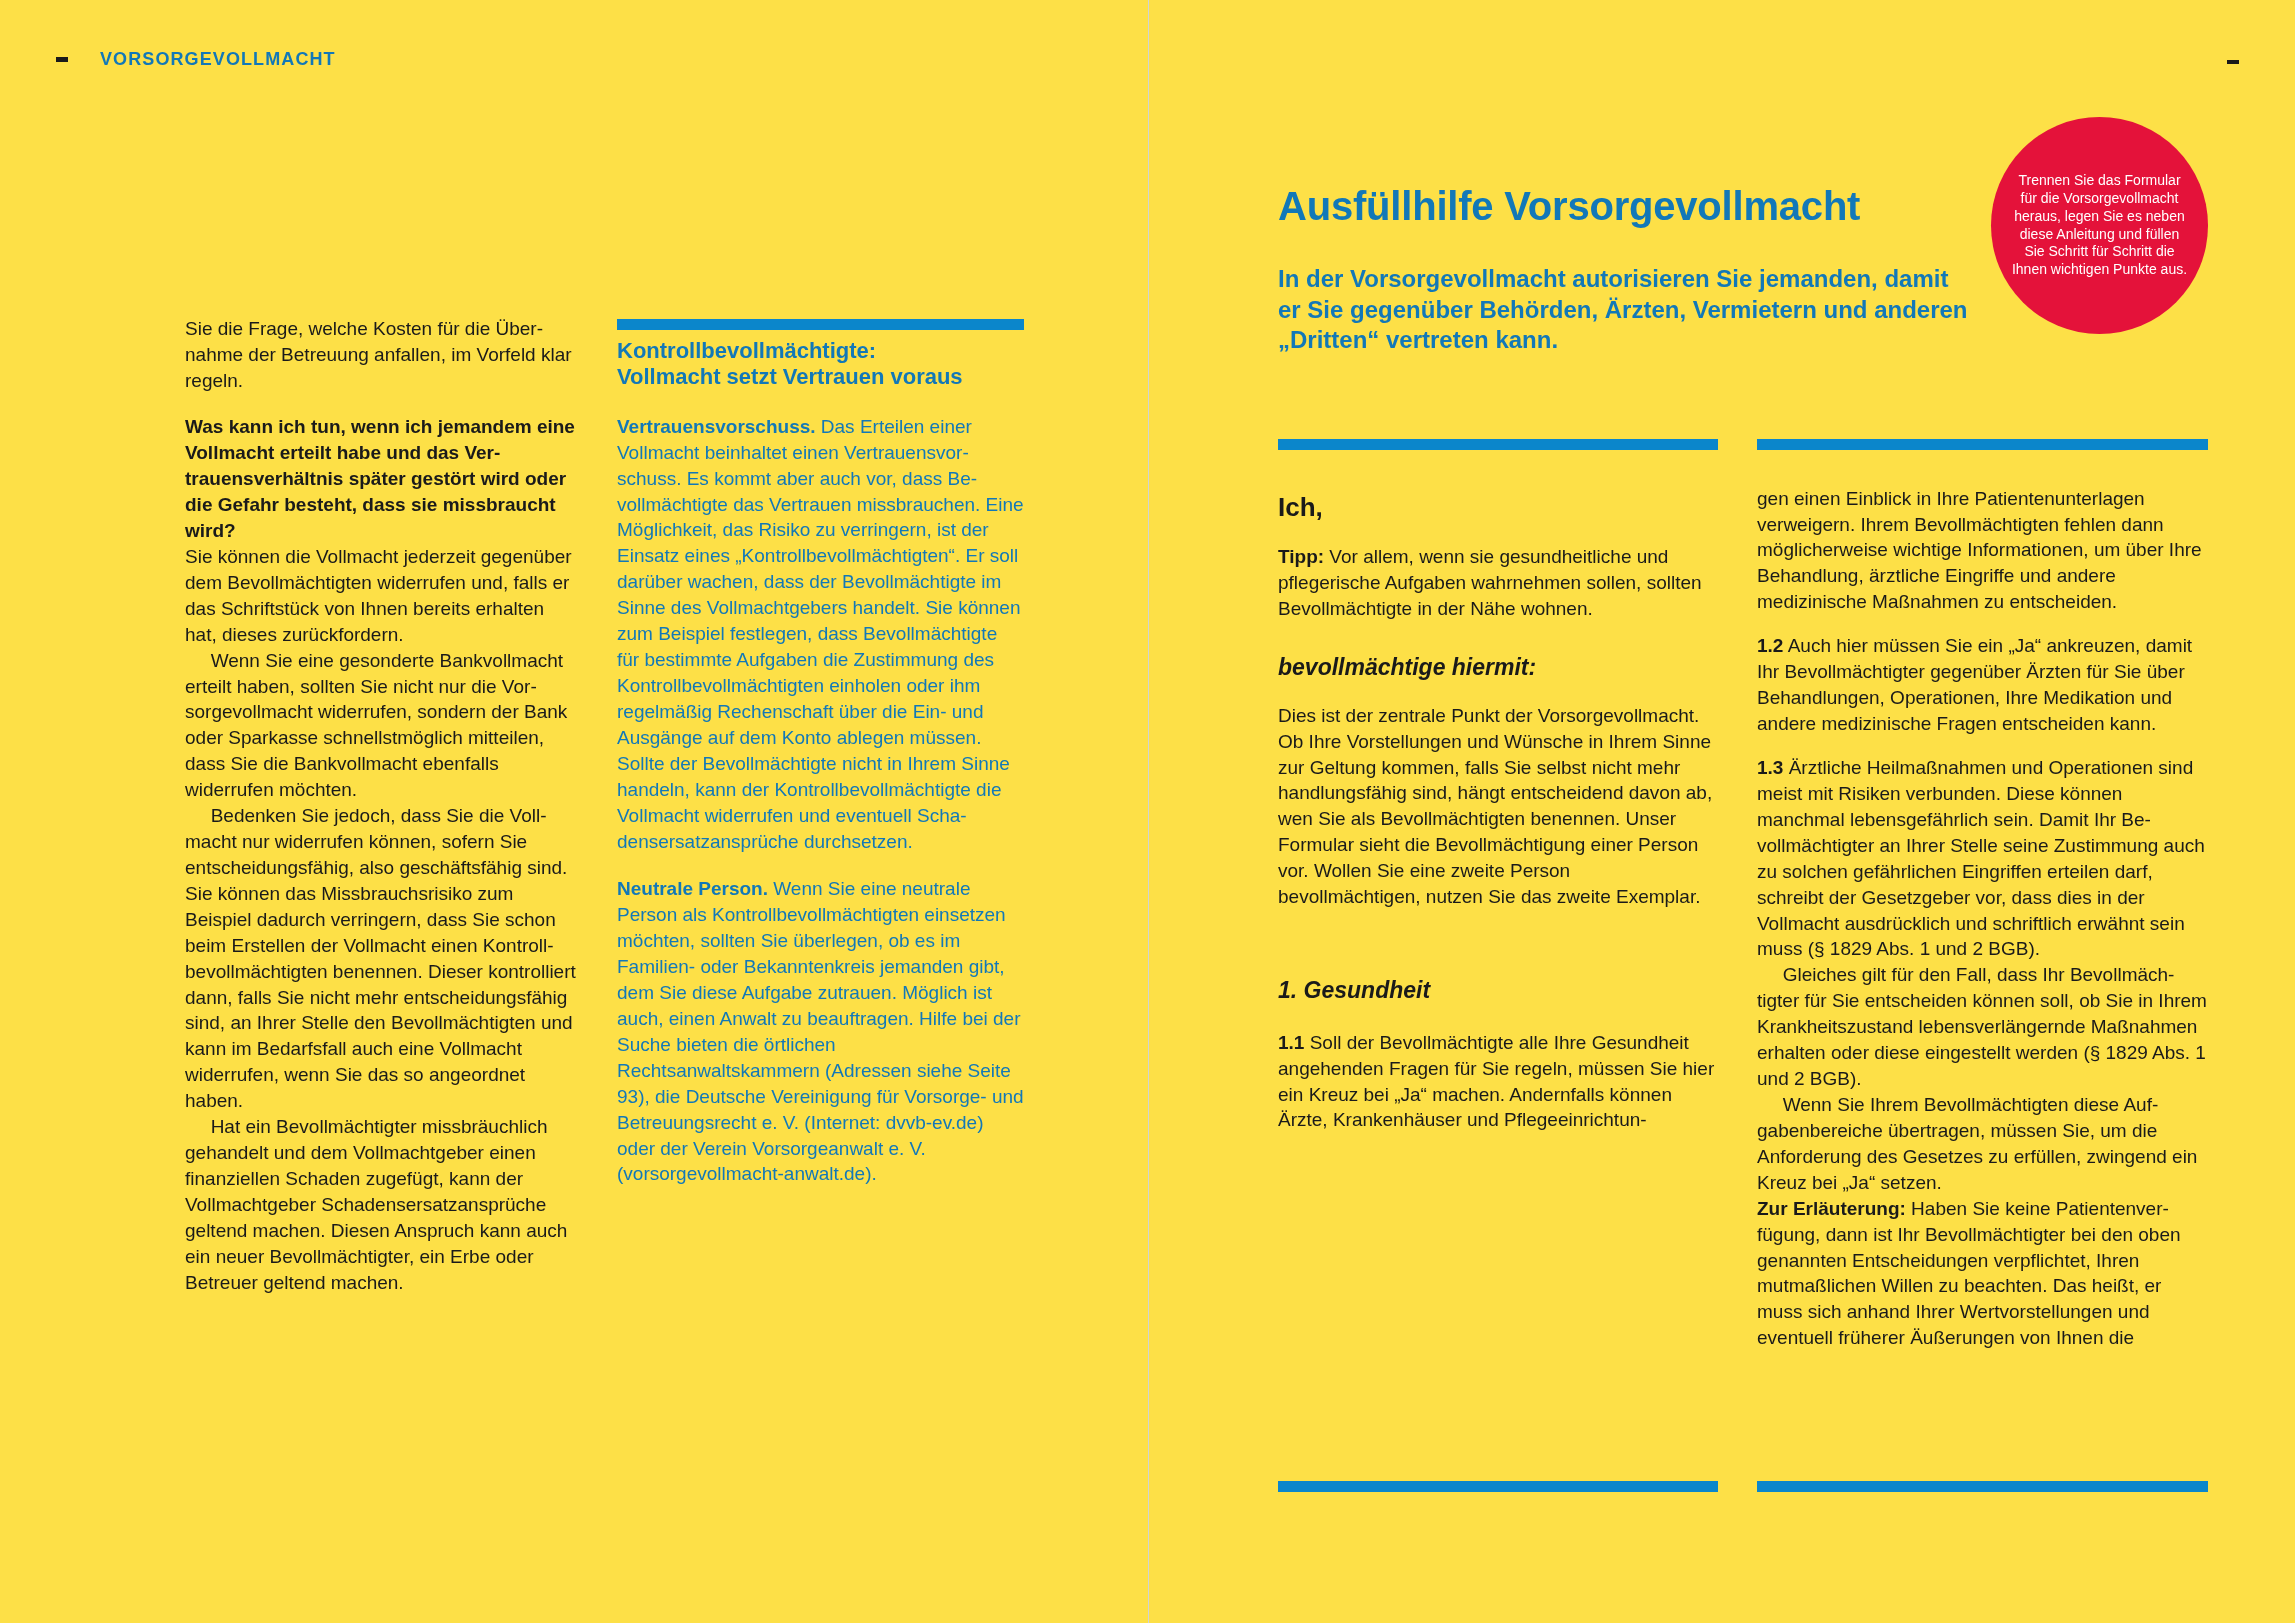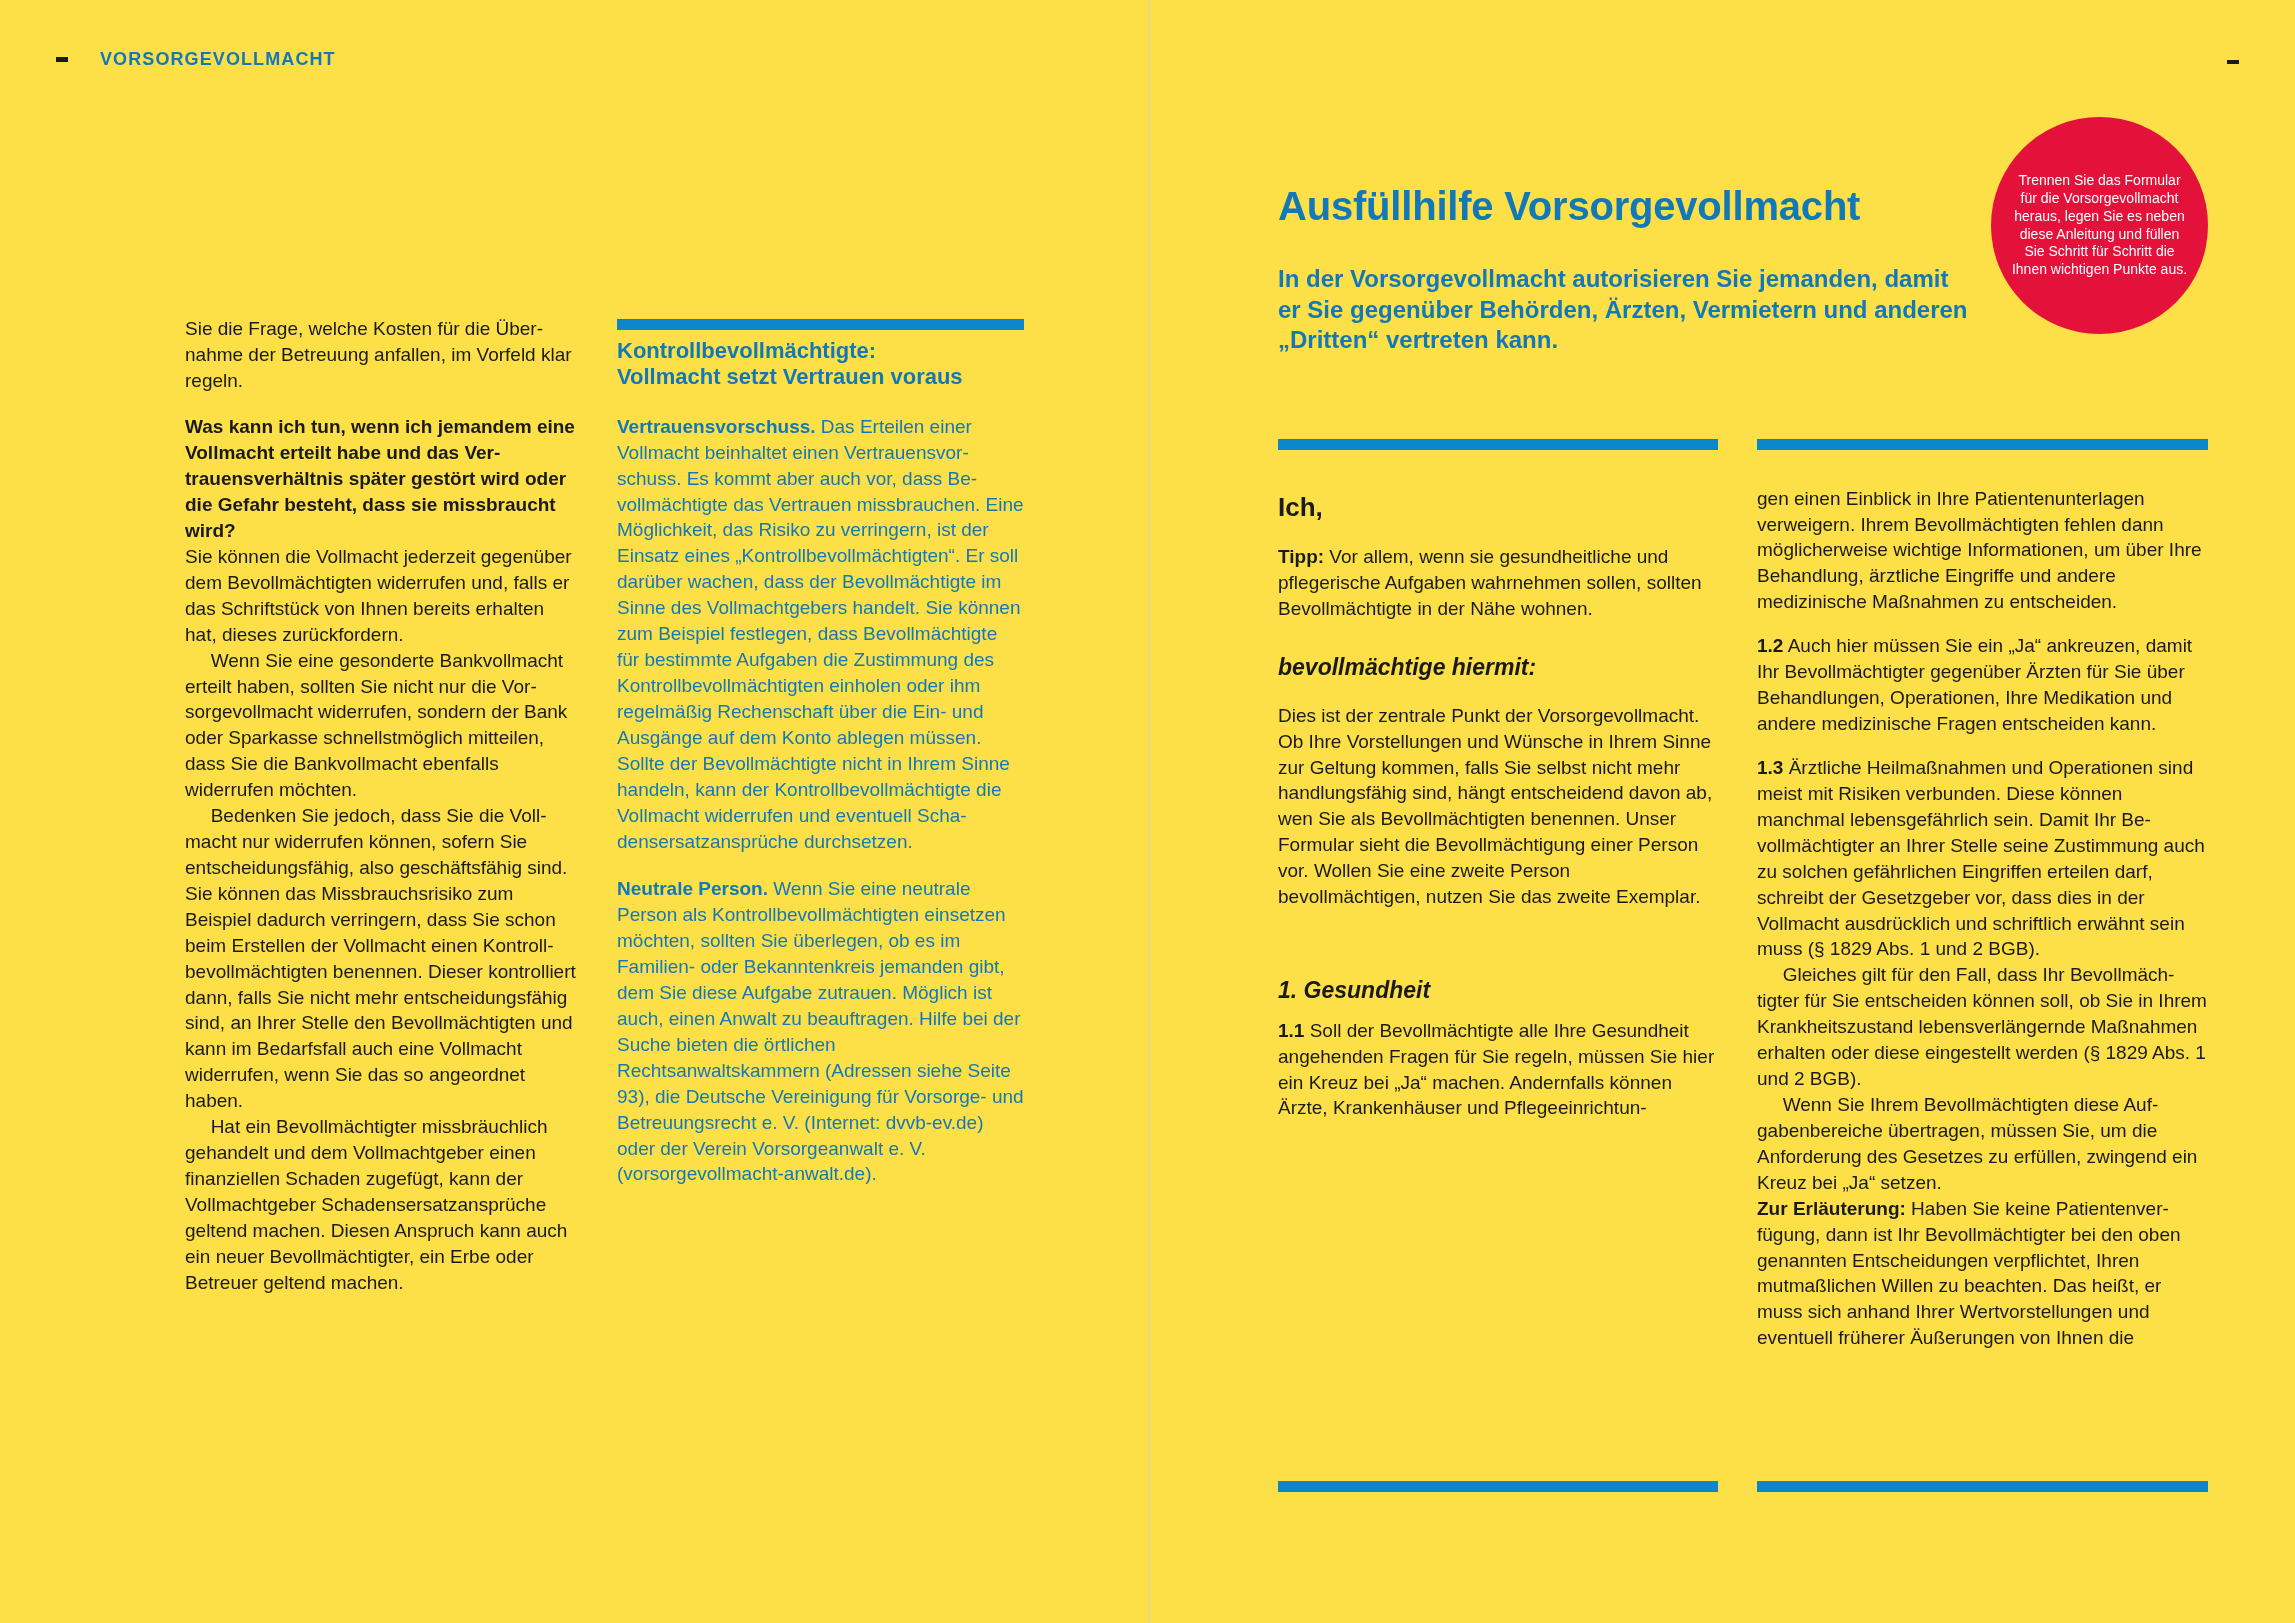--- a/index.html
+++ b/index.html
@@ -238,21 +238,21 @@
       <p>Dies ist der zentrale Punkt der Vorsorgevoll­macht. Ob Ihre Vorstellungen und Wünsche in Ihrem Sinne zur Geltung kommen, falls Sie selbst nicht mehr handlungsfähig sind, hängt entschei­dend davon ab, wen Sie als Bevollmächtigten benennen. Unser Formular sieht die Bevollmäch­tigung einer Person vor. Wollen Sie eine zweite Person bevollmächtigen, nutzen Sie das zweite Exemplar.</p>
     </div>
 
     <div style="height:36px;"></div>
 
 
     <div style="height:31px;"></div>
 
     <p class="head-md">1. Gesundheit</p>
 
-    <div class="body-black" style="margin-top:14px;">
+    <div class="body-black" style="margin-top:26px;">
       <p><span class="num">1.1</span><span> Soll der Bevollmächtigte alle Ihre Gesundheit angehenden Fragen für Sie regeln, müssen Sie hier ein Kreuz bei „Ja“ machen. Andernfalls kön­nen Ärzte, Krankenhäuser und Pflegeeinrichtun-</span></p>
     </div>
   </div>
 
   <div class="col" style="left:1757px; top:439px; width:451px;">
 
     <div class="rule-blue"></div>
 
     <div style="height:36px;"></div>
 

